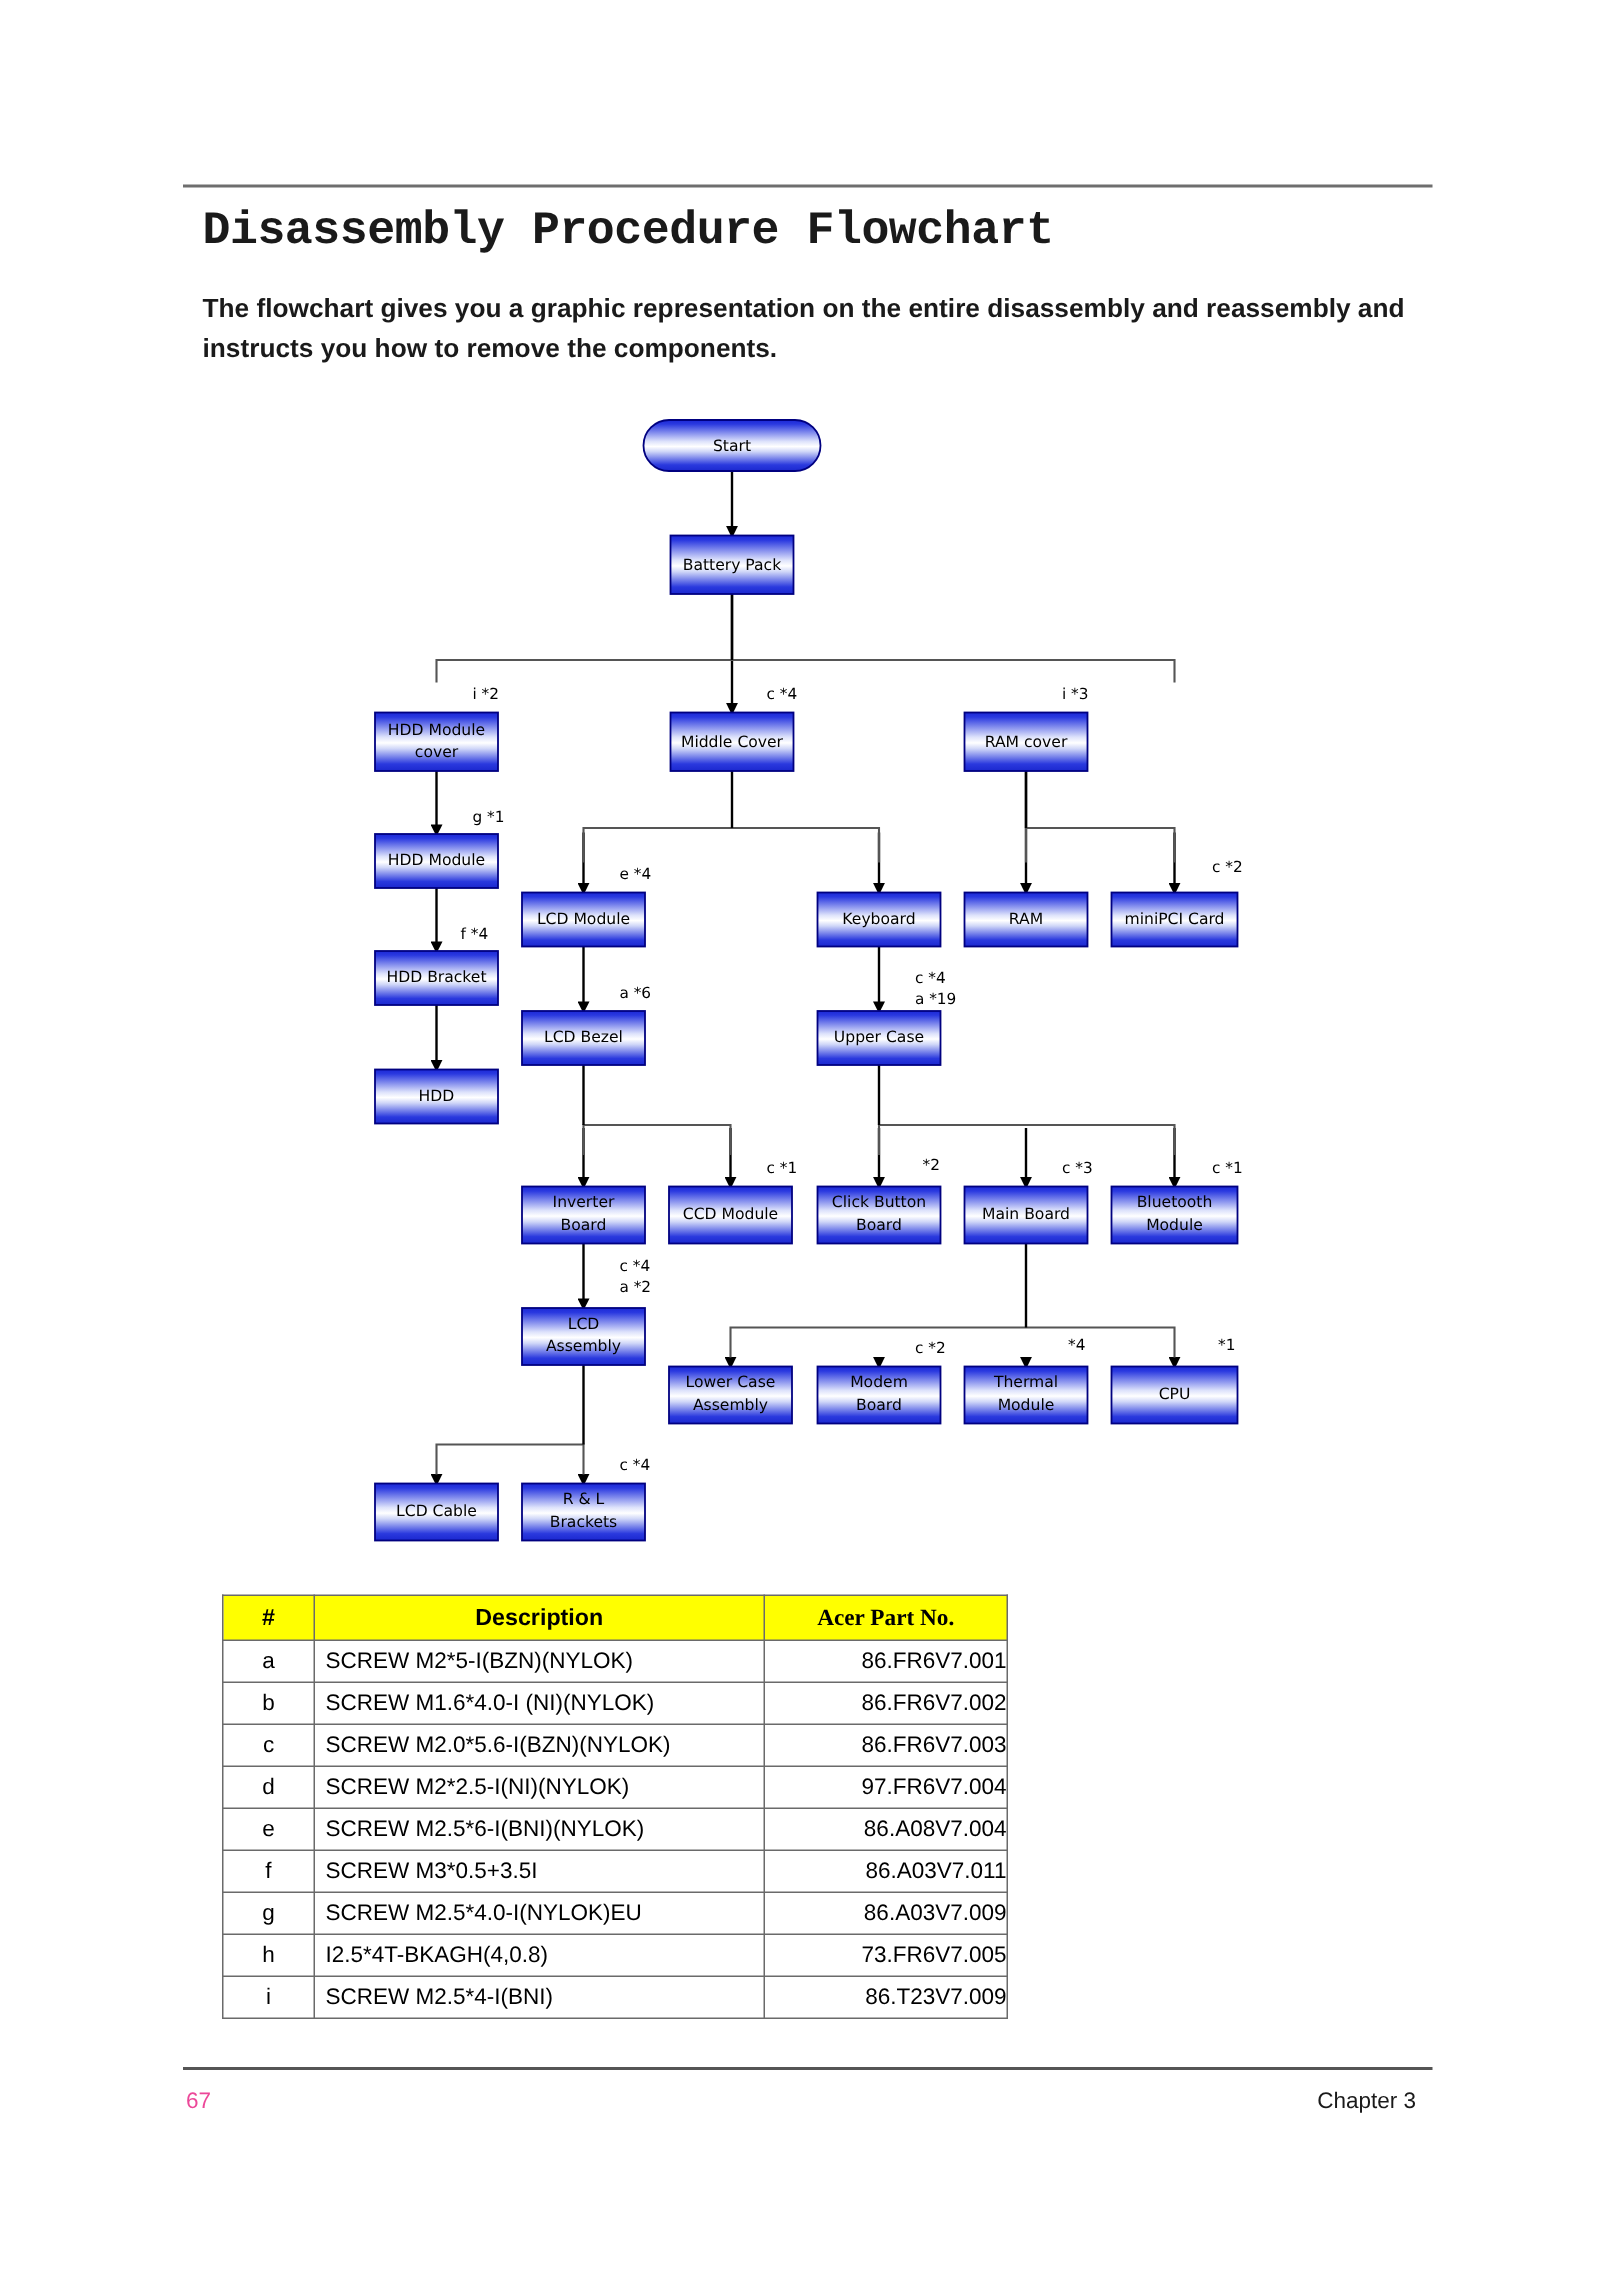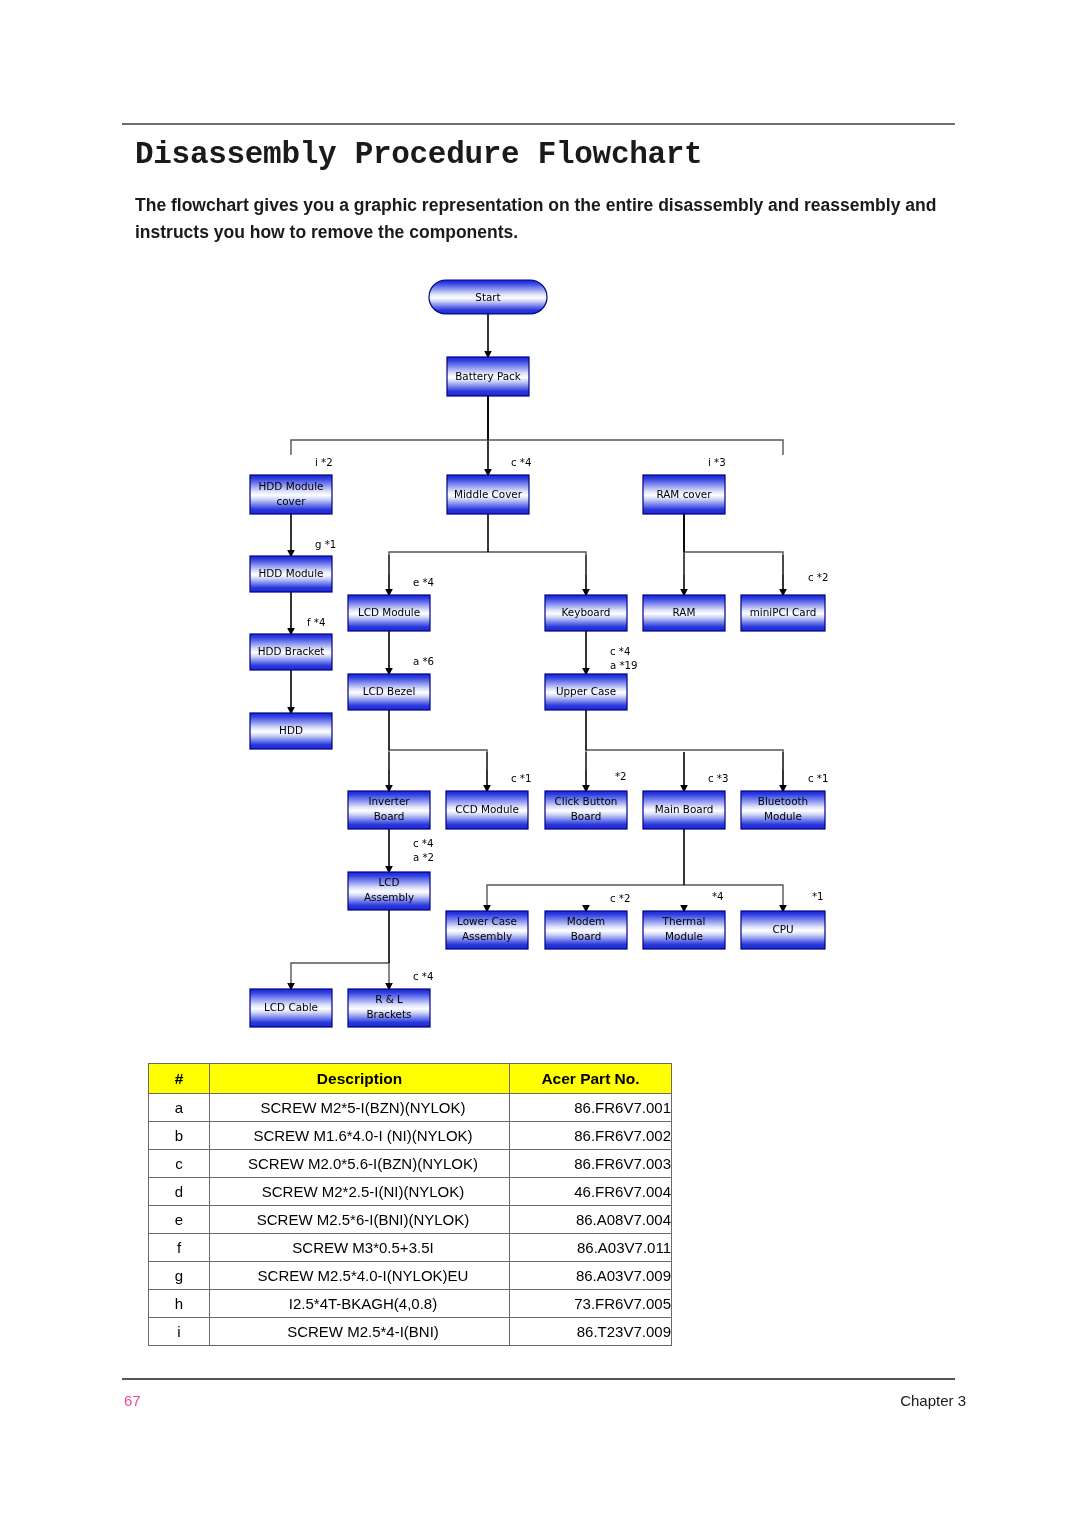--- a/index.html
+++ b/index.html
@@ -57,21 +57,21 @@
   }
   #footer-page-number {
     position: absolute;
     left: 124px;
     top: 1392px;
     font-size: 15px;
     color: #ec4899;
   }
   #footer-chapter {
     position: absolute;
-    right: 114px;
+    right: 136px;
     top: 1392px;
     font-size: 15px;
     color: #1a1a1a;
     text-align: right;
   }
 
   
   #flowchart {
     position: absolute;
     left: 0;
@@ -113,28 +113,28 @@
   #parts-table thead th {
     background: #ffff00;
     font-weight: bold;
     color: #000000;
     text-align: center;
     font-size: 15.5px;
     height: 29px;
   }
   #parts-table thead th.col-num { width: 60px; }
   #parts-table thead th.col-desc { width: 292px; }
-  #parts-table thead th.col-part { width: 154px; }
+  #parts-table thead th.col-part { width: 154px; font-family: Liberation Serif, serif; }
 
   #parts-table td.cell-num {
     text-align: center;
     width: 60px;
   }
   #parts-table td.cell-desc {
-    text-align: center;
+    text-align: left;
     padding-left: 7px;
     width: 292px;
   }
   #parts-table td.cell-part {
     text-align: right;
     padding-left: 7px;
     width: 154px;
   }
 </style>
 </head>
@@ -405,21 +405,21 @@
       <td class="cell-part">86.FR6V7.002</td>
     </tr>
     <tr>
       <td class="cell-num">c</td>
       <td class="cell-desc">SCREW M2.0*5.6-I(BZN)(NYLOK)</td>
       <td class="cell-part">86.FR6V7.003</td>
     </tr>
     <tr>
       <td class="cell-num">d</td>
       <td class="cell-desc">SCREW M2*2.5-I(NI)(NYLOK)</td>
-      <td class="cell-part">46.FR6V7.004</td>
+      <td class="cell-part">97.FR6V7.004</td>
     </tr>
     <tr>
       <td class="cell-num">e</td>
       <td class="cell-desc">SCREW M2.5*6-I(BNI)(NYLOK)</td>
       <td class="cell-part">86.A08V7.004</td>
     </tr>
     <tr>
       <td class="cell-num">f</td>
       <td class="cell-desc">SCREW M3*0.5+3.5I</td>
       <td class="cell-part">86.A03V7.011</td>

